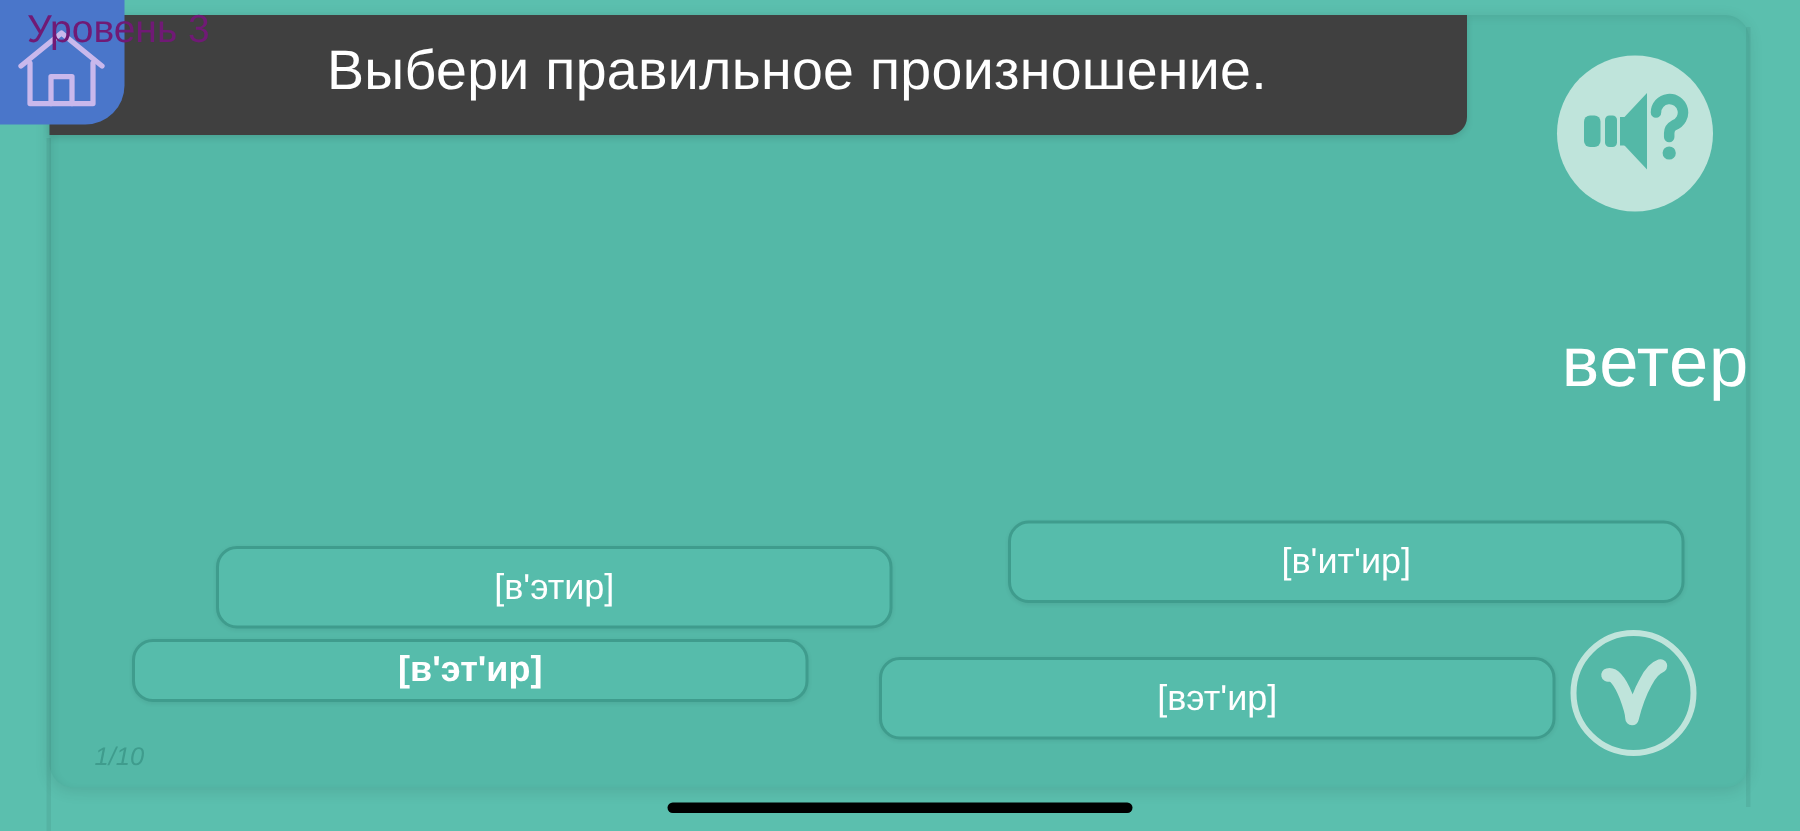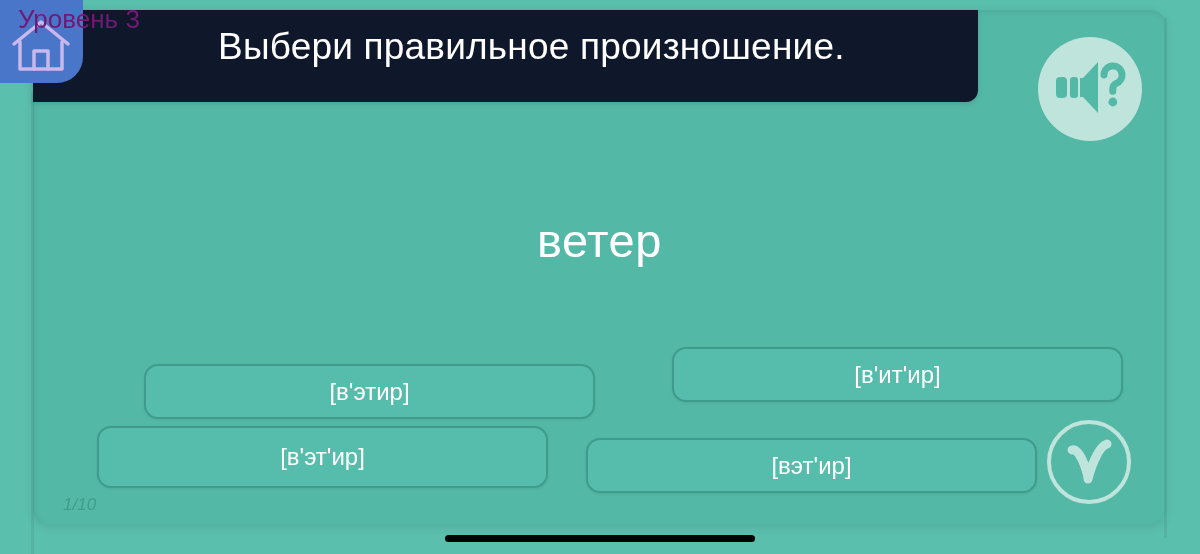--- a/index.html
+++ b/index.html
@@ -40,22 +40,22 @@
     box-shadow: inset 2px 2px 6px rgba(0,0,0,0.07);
     pointer-events: none;
   }
 
   
   .header-bar {
     position: absolute;
     left: 0;
     top: 0;
     width: 945px;
-    height: 92px;
-    background: #0f172a;
+    height: 80px;
+    background: #404040;
     border-bottom-right-radius: 12px;
     box-shadow: 0 2px 5px rgba(0,0,0,0.12);
   }
   .header-title {
     position: absolute;
     left: 185px;
     top: 16px;
     font-size: 37px;
     color: #ffffff;
     letter-spacing: 0.2px;
@@ -107,21 +107,21 @@
     justify-content: center;
     cursor: pointer;
   }
 
   
   .word {
     position: absolute;
     left: 0;
     right: 0;
     top: 203px;
-    text-align: center;
+    text-align: right;
     font-size: 47px;
     color: #ffffff;
     letter-spacing: 0.5px;
   }
 
   
   .option {
     position: absolute;
     box-sizing: border-box;
     border: 2px solid #3f9c8d;
@@ -130,21 +130,21 @@
     color: #ffffff;
     font-size: 24px;
     display: flex;
     align-items: center;
     justify-content: center;
     cursor: pointer;
     box-shadow: 0 1px 3px rgba(0,0,0,0.07);
   }
   .option.o0 { left: 111px; top: 354px; width: 451px; height: 55px; }
   .option.o1 { left: 639px; top: 337px; width: 451px; height: 55px; }
-  .option.o2 { left: 64px;  top: 416px; width: 451px; height: 62px; }
+  .option.o2 { left: 55px;  top: 416px; width: 451px; height: 42px; font-weight: bold; }
   .option.o3 { left: 553px; top: 416px; width: 451px; height: 55px; margin-top: 12px; }
 
   
   .confirm-button {
     position: absolute;
     right: 28px;
     bottom: 12px;
     width: 98px;
     height: 98px;
     display: flex;

